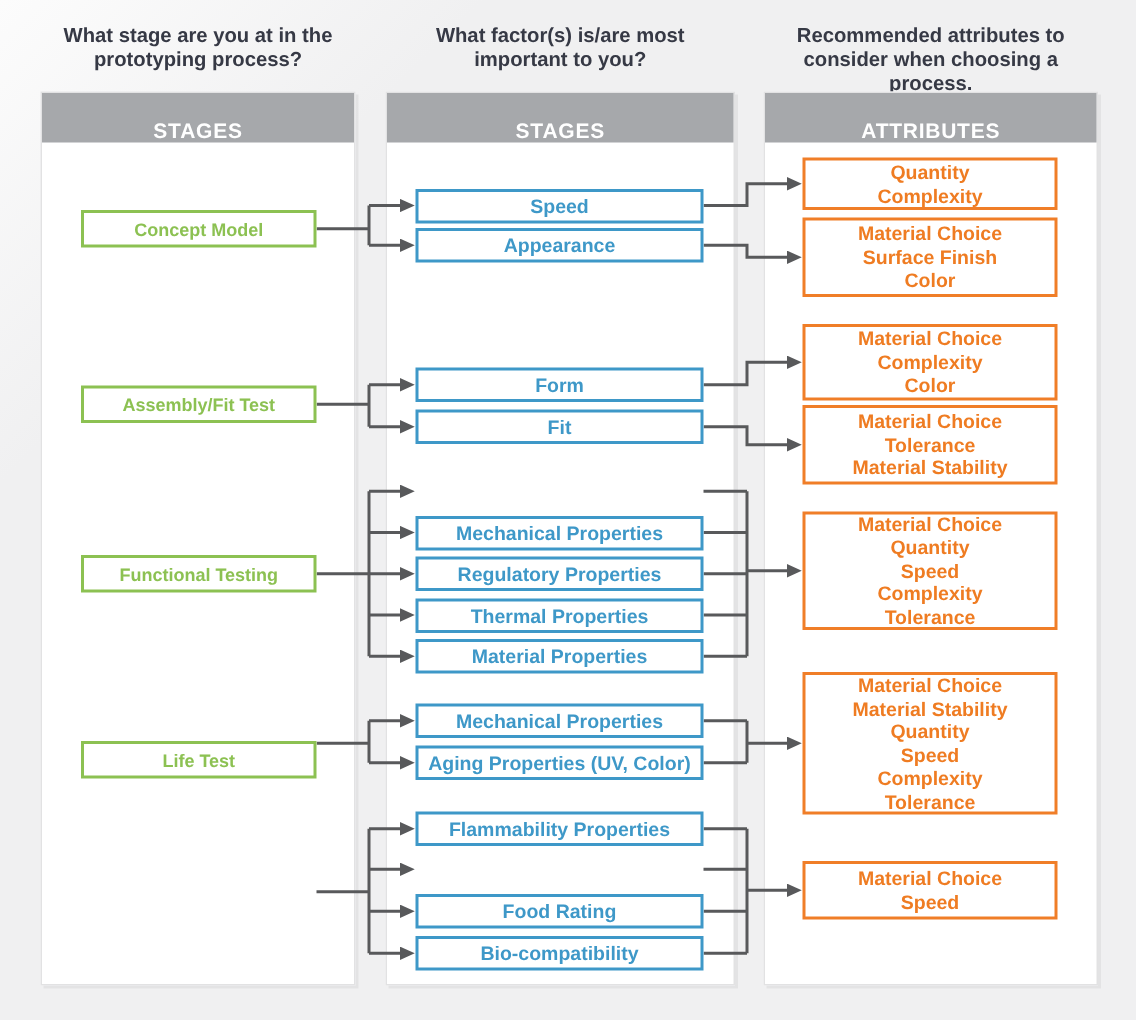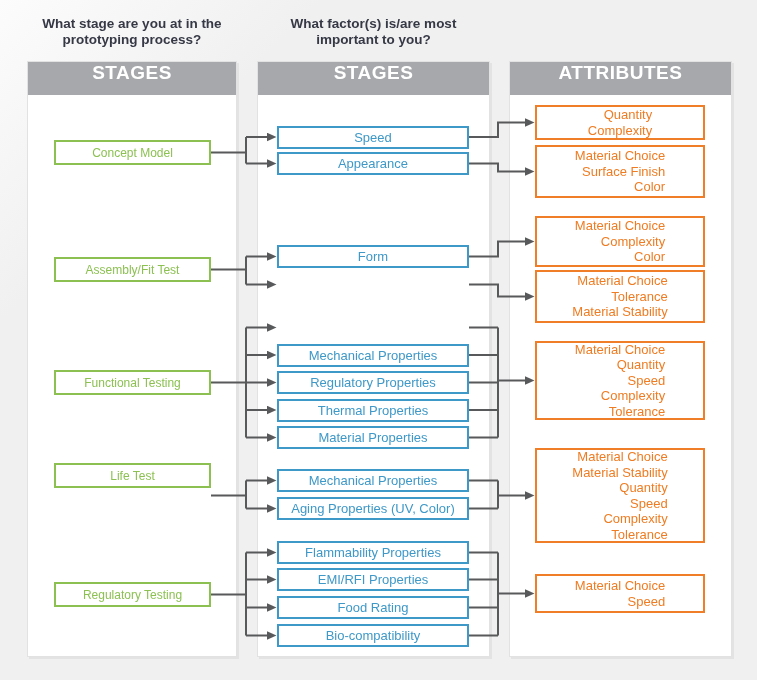--- a/index.html
+++ b/index.html
@@ -25,30 +25,30 @@
     position:absolute;top:61px;height:596px;
     background:#ffffff;
     border:1px solid #e2e2e3;
     box-sizing:border-box;
     box-shadow:2px 2px 0 rgba(0,0,0,0.05);
   }
   .panel-header{
     height:33px;
     background:#a6a8ab;
     color:#ffffff;
-    font-weight:bold;font-size:19px;letter-spacing:0.5px;
-    display:flex;align-items:flex-start;justify-content:center;
+    font-weight:bold;font-size:14px;letter-spacing:0.5px;
+    display:flex;align-items:flex-end;justify-content:center;
   }
   .node{
     position:absolute;
     box-sizing:border-box;
     background:#ffffff;
     display:flex;align-items:center;justify-content:center;
-    text-align:right;
-    font-weight:normal;
+    text-align:center;
+    font-weight:bold;
   }
   .stage-box{
     left:54px;width:157px;height:25px;
     border:2px solid #8cc152;color:#8cc152;
     font-size:12px;
   }
   .factor-box{
     left:277px;width:192px;height:23px;
     border:2px solid #3e98c8;color:#3e98c8;
     font-size:13px;
@@ -63,20 +63,22 @@
 </style>
 </head>
 <body>
 
 <div id="canvas">
 
   <div class="question" style="left:27px;width:210px">What stage are you at in the
 prototyping process?</div>
   <div class="question" style="left:257px;width:233px">What factor(s) is/are most
 important to you?</div>
+  <div class="question" style="left:509px;width:223px">Recommended attributes to
+consider when choosing a process.</div>
 
   <div class="panel" style="left:27px;width:210px">
     <div class="panel-header">
       <span>STAGES</span>
     </div>
   </div>
   <div class="panel" style="left:257px;width:233px">
     <div class="panel-header">
       <span>STAGES</span>
     </div>
@@ -127,34 +129,33 @@
       <path d="M469 480.5 H498 M469 508.5 H498 M498 480.5 V508.5"></path>
       <path d="M498 495.5 H525" marker-end="url(#arr)"></path>
       <path d="M469 552.5 H498 M469 579.5 H498 M469 607.5 H498 M469 635.5 H498 M498 552.5 V635.5"></path>
       <path d="M498 593.5 H525" marker-end="url(#arr)"></path>
     </g>
   </svg>
 
   <div class="node stage-box" style="top:140px">Concept Model</div>
   <div class="node stage-box" style="top:257px">Assembly/Fit Test</div>
   <div class="node stage-box" style="top:370px">Functional Testing</div>
-  <div class="node stage-box" style="top:463px">Life Test</div>
-  <div class="node stage-box" style="top:582px">Regulatory Testing</div>
+  <div class="node stage-box" style="top:494px">Life Test</div>
 
   <div class="node factor-box" style="top:126px">Speed</div>
   <div class="node factor-box" style="top:245px">Form</div>
   <div class="node factor-box" style="top:152px">Appearance</div>
+  <div class="node factor-box" style="top:273px">Fit</div>
   <div class="node factor-box" style="top:343.5px">Mechanical Properties</div>
   <div class="node factor-box" style="top:371px">Regulatory Properties</div>
   <div class="node factor-box" style="top:398.5px">Thermal Properties</div>
   <div class="node factor-box" style="top:426px">Material Properties</div>
   <div class="node factor-box" style="top:469px">Mechanical Properties</div>
   <div class="node factor-box" style="top:497px">Aging Properties (UV, Color)</div>
   <div class="node factor-box" style="top:541px">Flammability Properties</div>
-  <div class="node factor-box" style="top:568px">EMI/RFI Properties</div>
   <div class="node factor-box" style="top:596px">Food Rating</div>
   <div class="node factor-box" style="top:624px">Bio-compatibility</div>
 
   <div class="node attr-box" style="top:105px;height:35px">Quantity
 Complexity</div>
   <div class="node attr-box" style="top:145px;height:53px">Material Choice
 Surface Finish
 Color</div>
   <div class="node attr-box" style="top:216px;height:51px">Material Choice
 Complexity

